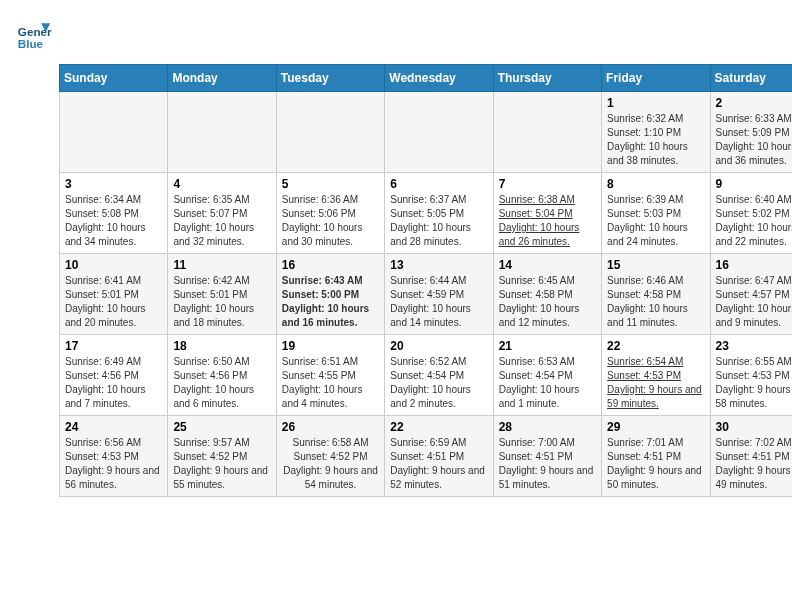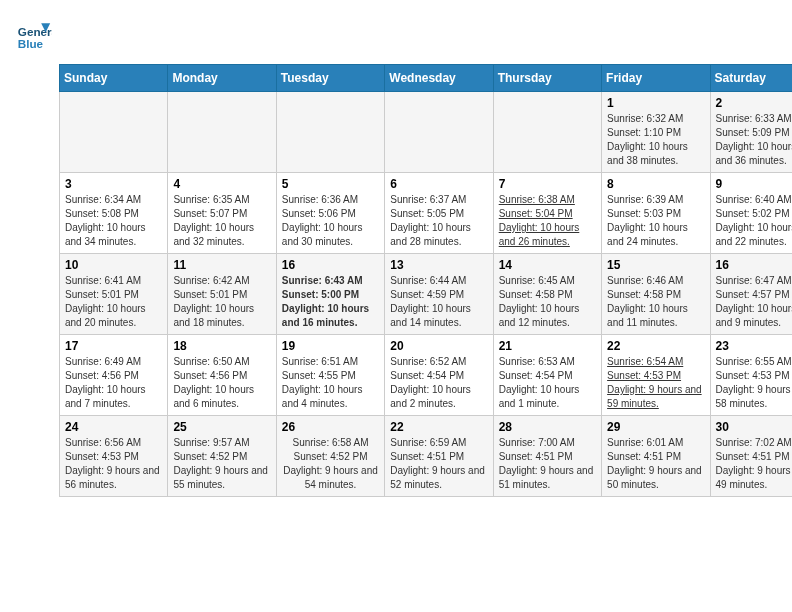--- a/index.html
+++ b/index.html
@@ -286,21 +286,21 @@
 Daylight: 9 hours and 52 minutes.</div>
         </td>
         <td>
           <div class="day-num">28</div>
           <div class="day-detail" style="white-space: pre-line;">Sunrise: 7:00 AM
 Sunset: 4:51 PM
 Daylight: 9 hours and 51 minutes.</div>
         </td>
         <td>
           <div class="day-num">29</div>
-          <div class="day-detail" style="white-space: pre-line;">Sunrise: 6:01 AM
+          <div class="day-detail" style="white-space: pre-line;">Sunrise: 7:01 AM
 Sunset: 4:51 PM
 Daylight: 9 hours and 50 minutes.</div>
         </td>
         <td>
           <div class="day-num">30</div>
           <div class="day-detail" style="white-space: pre-line;">Sunrise: 7:02 AM
 Sunset: 4:51 PM
 Daylight: 9 hours and 49 minutes.</div>
         </td>
       </tr>

